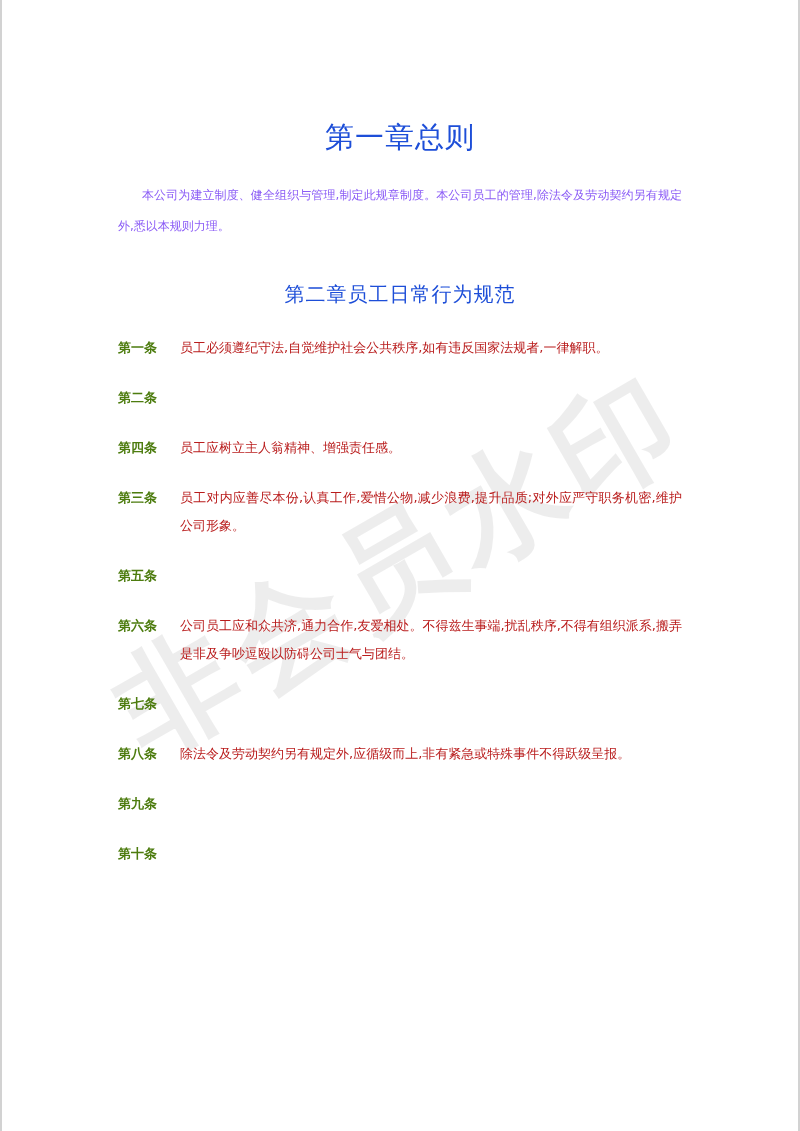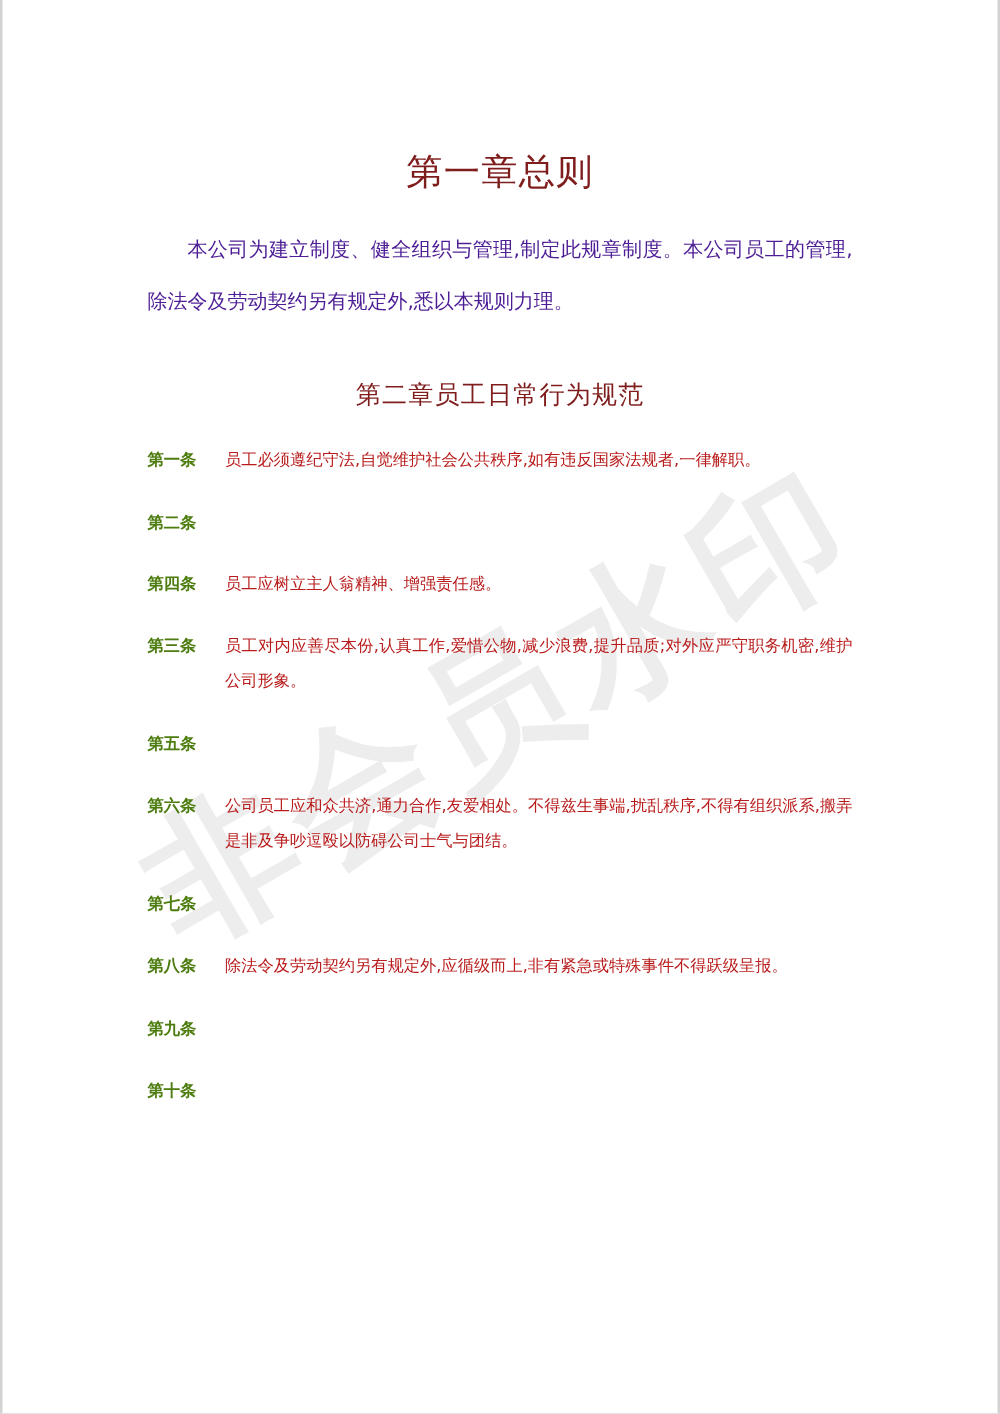--- a/index.html
+++ b/index.html
@@ -46,36 +46,36 @@
     white-space: nowrap;
     z-index: 1;
     font-family: "DejaVu Sans", "Liberation Sans", sans-serif;
     pointer-events: none;
     user-select: none;
   }
   h1.chapter {
     text-align: center;
     font-family: "DejaVu Serif", "Liberation Serif", serif;
     font-weight: normal;
-    color: #7f1d1d;
+    color: #1d4ed8;
     margin: 0;
     letter-spacing: 1px;
   }
   .chapter-1 {
     font-size: 29px;
     padding-top: 118px;
   }
   .chapter-2 {
     font-size: 20px;
     padding-top: 40px;
   }
   p.para {
-    font-size: 16px;
+    font-size: 12px;
     line-height: 2.55;
-    color: #4c1d95;
+    color: #8b5cf6;
     margin: 22px 0 0 0;
     text-align: justify;
     text-indent: 2em;
     font-family: "DejaVu Sans", "Liberation Sans", sans-serif;
   }
   .articles {
     margin-top: 26px;
   }
   .article {
     display: flex;

